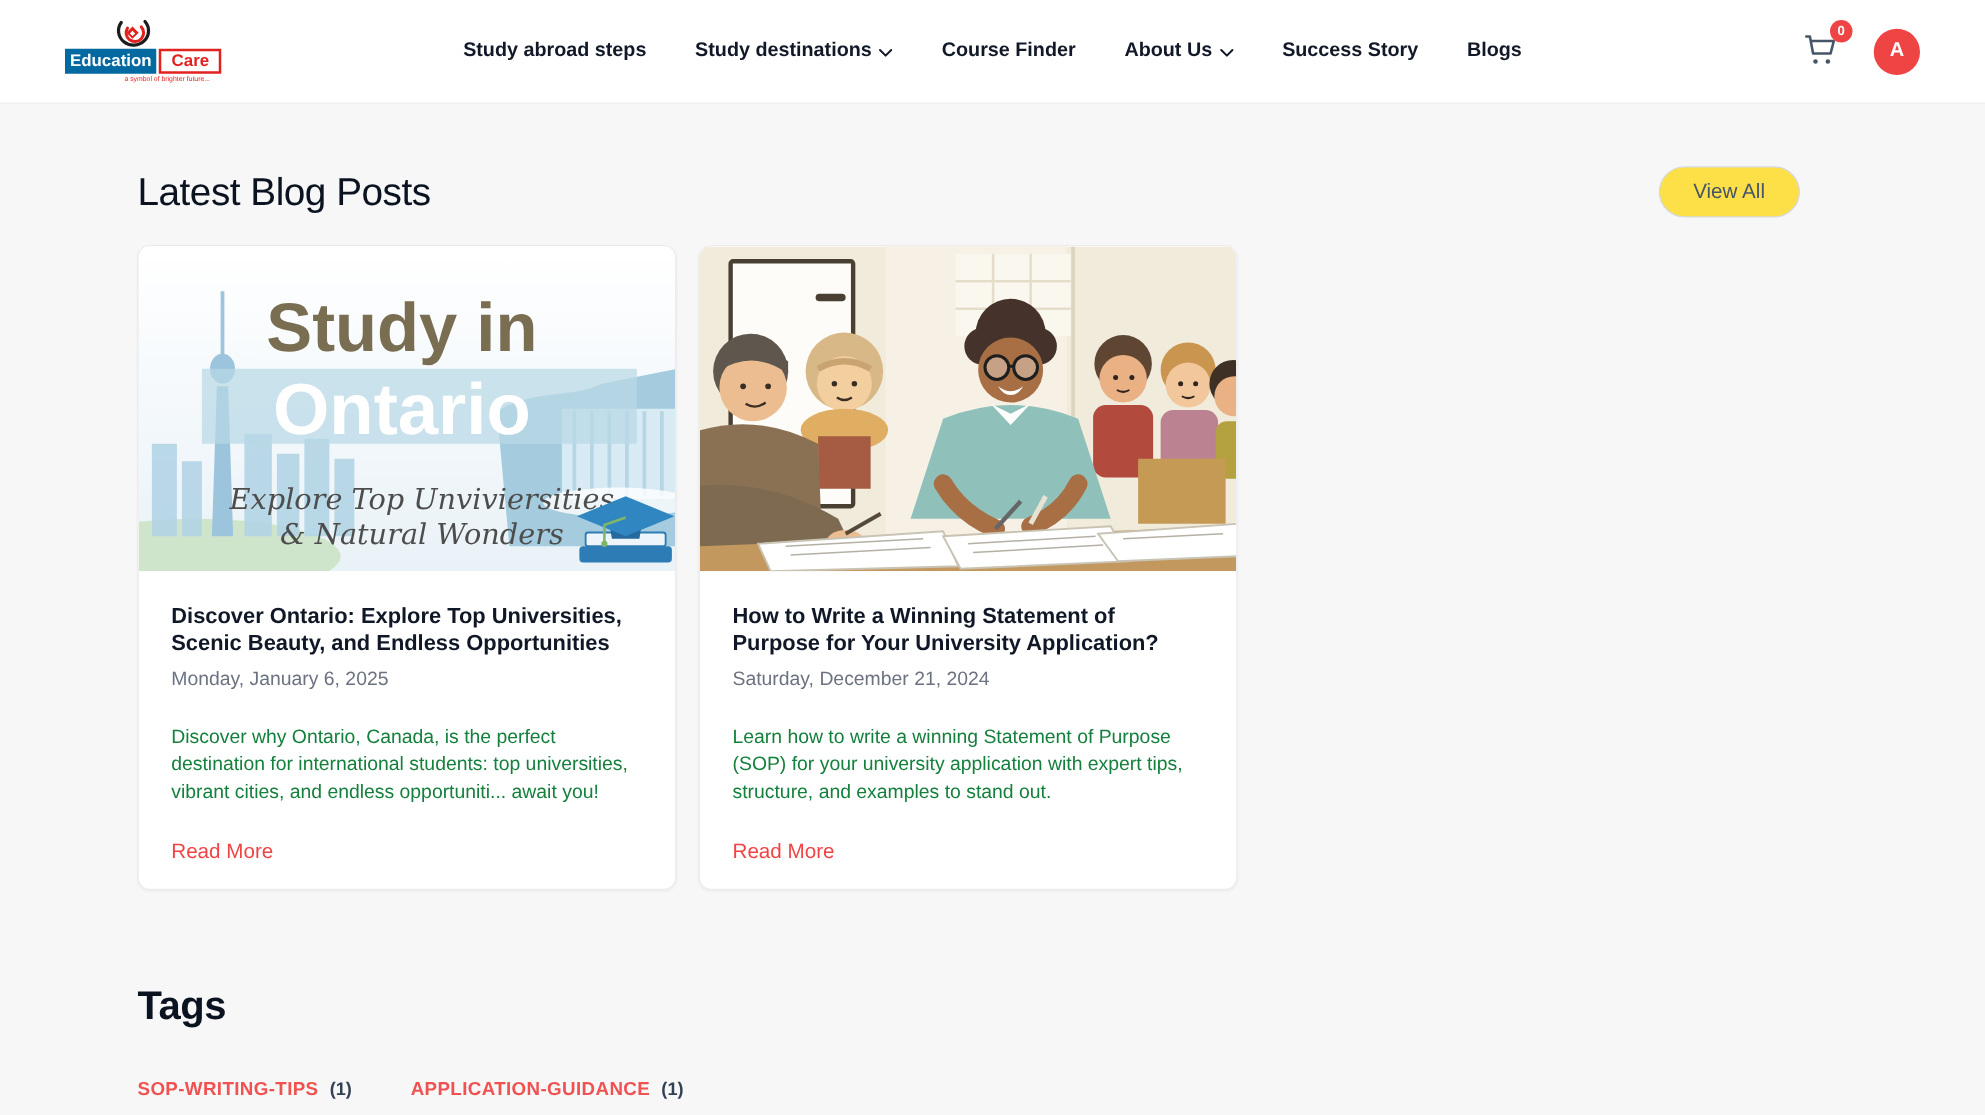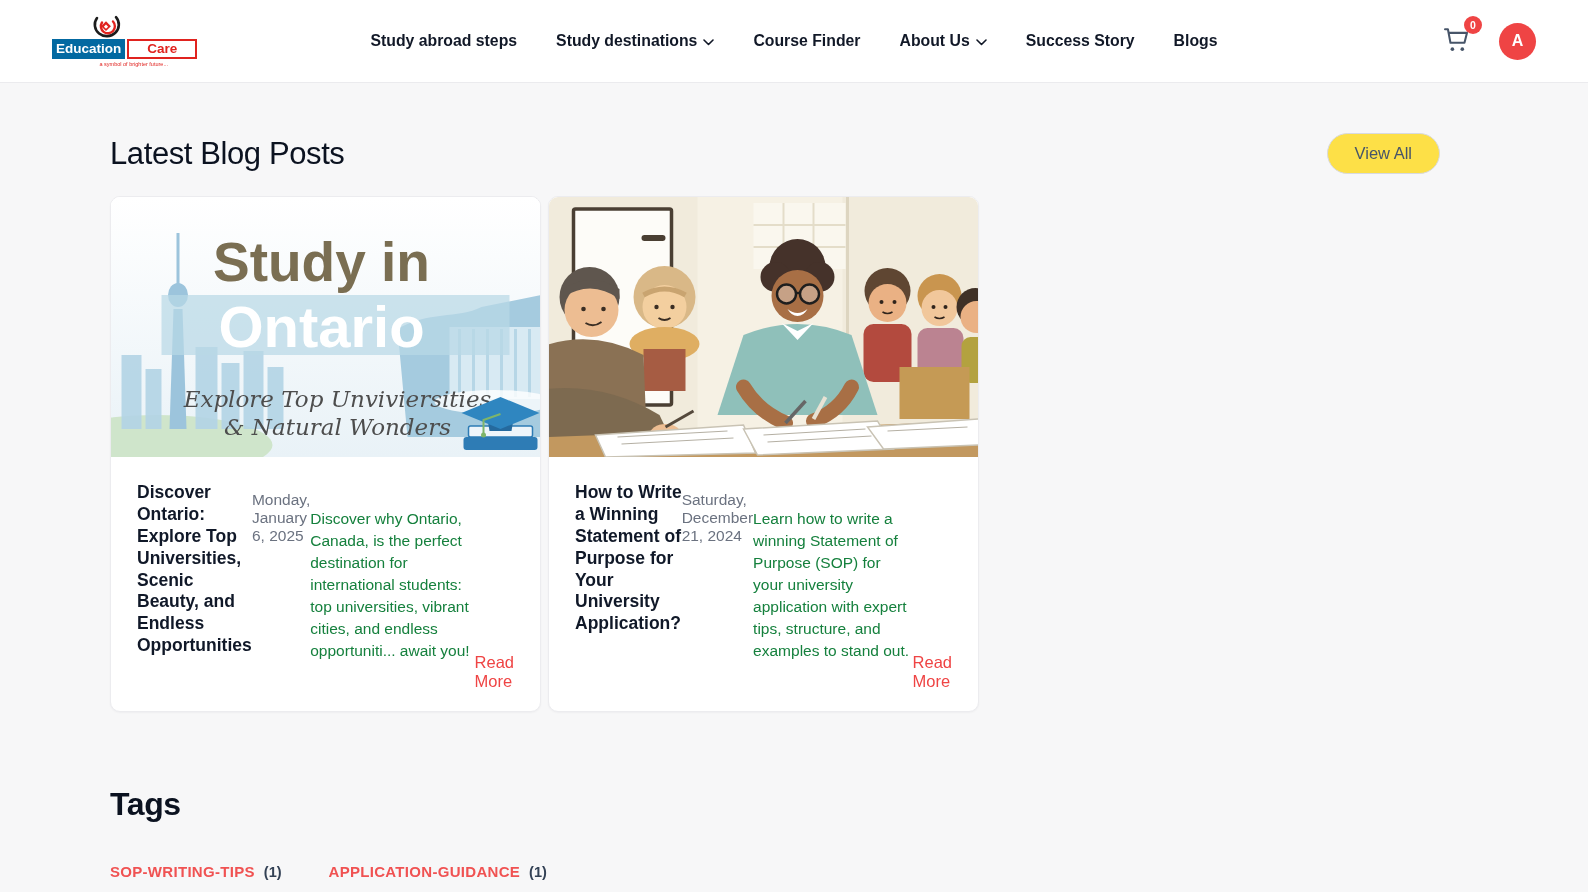--- a/index.html
+++ b/index.html
@@ -19,21 +19,21 @@
     border-bottom: 1px solid #ebebee;
     display: flex;
     align-items: center;
     padding: 0 52px;
   }
   .logo { position: relative; width: 116px; height: 58px; flex: 0 0 auto; cursor: pointer; }
   .logo-swirl { position: absolute; top: 0; left: 38px; }
   .logo-global { position: absolute; top: 26px; left: 2px; font-size: 8px; font-weight: 400; letter-spacing: 1px; color: #1a1a1a; }
   .logo-boxes { position: absolute; top: 27px; left: 0; display: flex; align-items: stretch; }
   .logo-edu { background: #0369a1; color: #ffffff; font-weight: 700; font-size: 13.5px; padding: 2px 4px 3px; }
-  .logo-care { background: #ffffff; color: #e0231f; border: 2px solid #e0231f; font-weight: 700; font-size: 13.5px; padding: 0 18px 1px; margin-left: 2px; }
+  .logo-care { background: #ffffff; color: #e0231f; border: 2px solid #e0231f; font-weight: 700; font-size: 13.5px; padding: 0 8px 1px; margin-left: 2px; }
   .logo-tagline { position: absolute; top: 49px; right: 0; font-size: 5.5px; color: #e0231f; }
 
   nav { flex: 1; display: flex; justify-content: center; align-items: center; gap: 39px; }
   .nav-item {
     font-size: 15.8px; font-weight: 600; color: #111827;
     display: inline-flex; align-items: center; gap: 6px;
     cursor: pointer; white-space: nowrap; background: none; border: none;
     font-family: "Liberation Sans", sans-serif;
   }
   .chev { display: inline-block; margin-top: 2px; }
@@ -56,29 +56,29 @@
   
   main { margin-left: 110px; width: 1330px; }
   .section-head { margin-top: 50px; display: flex; align-items: center; justify-content: space-between; }
   h1 { font-size: 31px; font-weight: 400; letter-spacing: -0.4px; color: #0b1220; }
   .view-all-btn {
     padding: 10px 27px; border: 1px solid #d8dadf; border-radius: 9999px;
     background: #fde047; color: #475569; font-size: 16.5px; cursor: pointer;
     font-family: "Liberation Sans", sans-serif;
   }
 
-  .cards { margin-top: 22px; display: flex; gap: 7px; }
+  .cards { margin-top: 22px; display: flex; gap: 18px; }
   .card {
     width: 431px; background: #ffffff;
     border: 1px solid #ececef; border-radius: 10px;
     overflow: hidden; box-shadow: 0 1px 2px rgba(16,24,40,.04);
   }
   .card-figure { height: 260px; overflow: hidden; display: block; width: 100%; cursor: pointer; border: none; background: #fff; padding: 0; }
   .card-figure svg { display: block; width: 100%; height: 100%; }
-  .card-body { padding: 25px 26px 20px; height: 254px; display: flex; flex-direction: row; }
+  .card-body { padding: 25px 26px 20px; height: 254px; display: flex; flex-direction: column; }
   .card-title { font-size: 17.5px; line-height: 1.25; font-weight: 700; color: #101828; cursor: pointer; }
   .card-date { margin-top: 9px; font-size: 15.5px; color: #6b7280; }
   .card-excerpt { margin-top: 26px; font-size: 15.5px; line-height: 1.42; color: #15803d; }
   .read-more { margin-top: auto; align-self: flex-start; color: #ef4444; font-size: 16.5px; cursor: pointer; text-decoration: none; }
 
   
   .tags-title { margin-top: 74px; font-size: 32px; font-weight: 700; letter-spacing: -0.4px; color: #0b1220; }
   .tags-row { margin-top: 40px; display: flex; align-items: baseline; gap: 47px; }
   .tag-link { display: inline-flex; align-items: center; gap: 9px; cursor: pointer; text-decoration: none; }
   .tag-label { color: #f05252; font-weight: 700; font-size: 15px; letter-spacing: 0.3px; }

